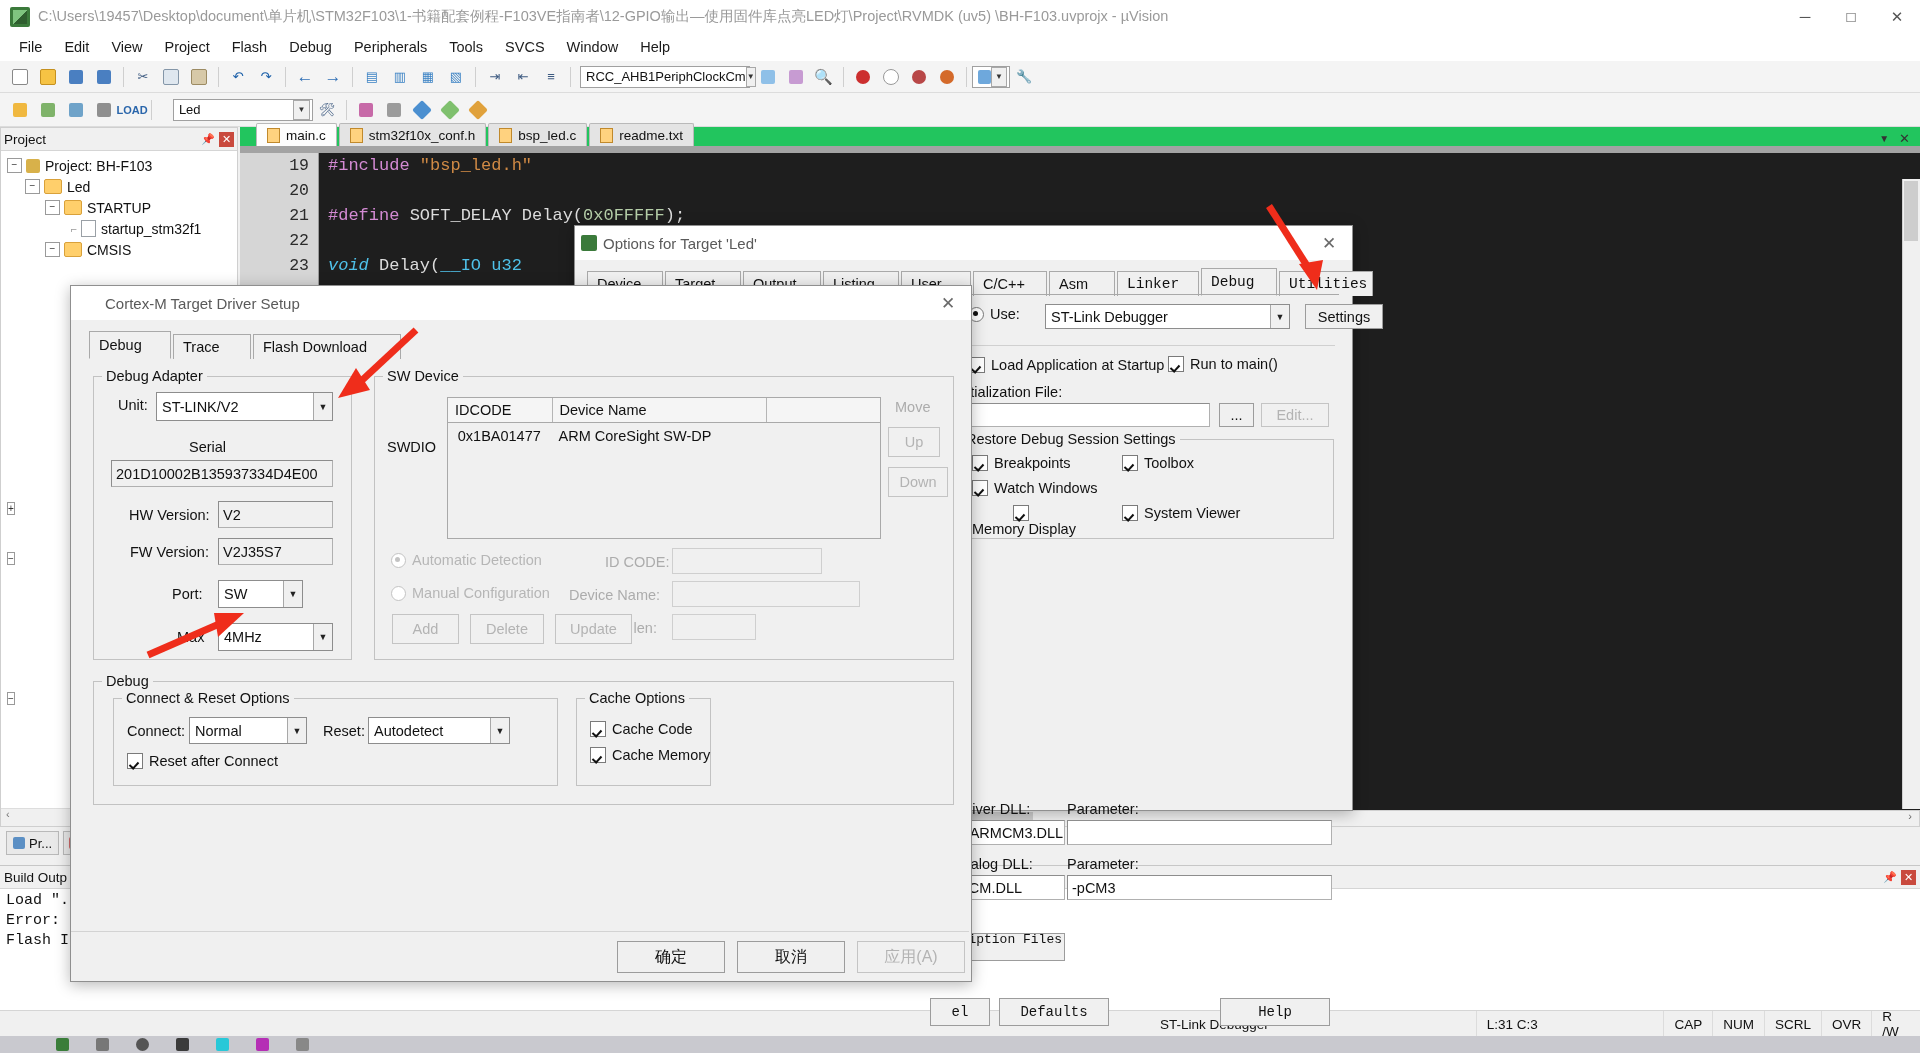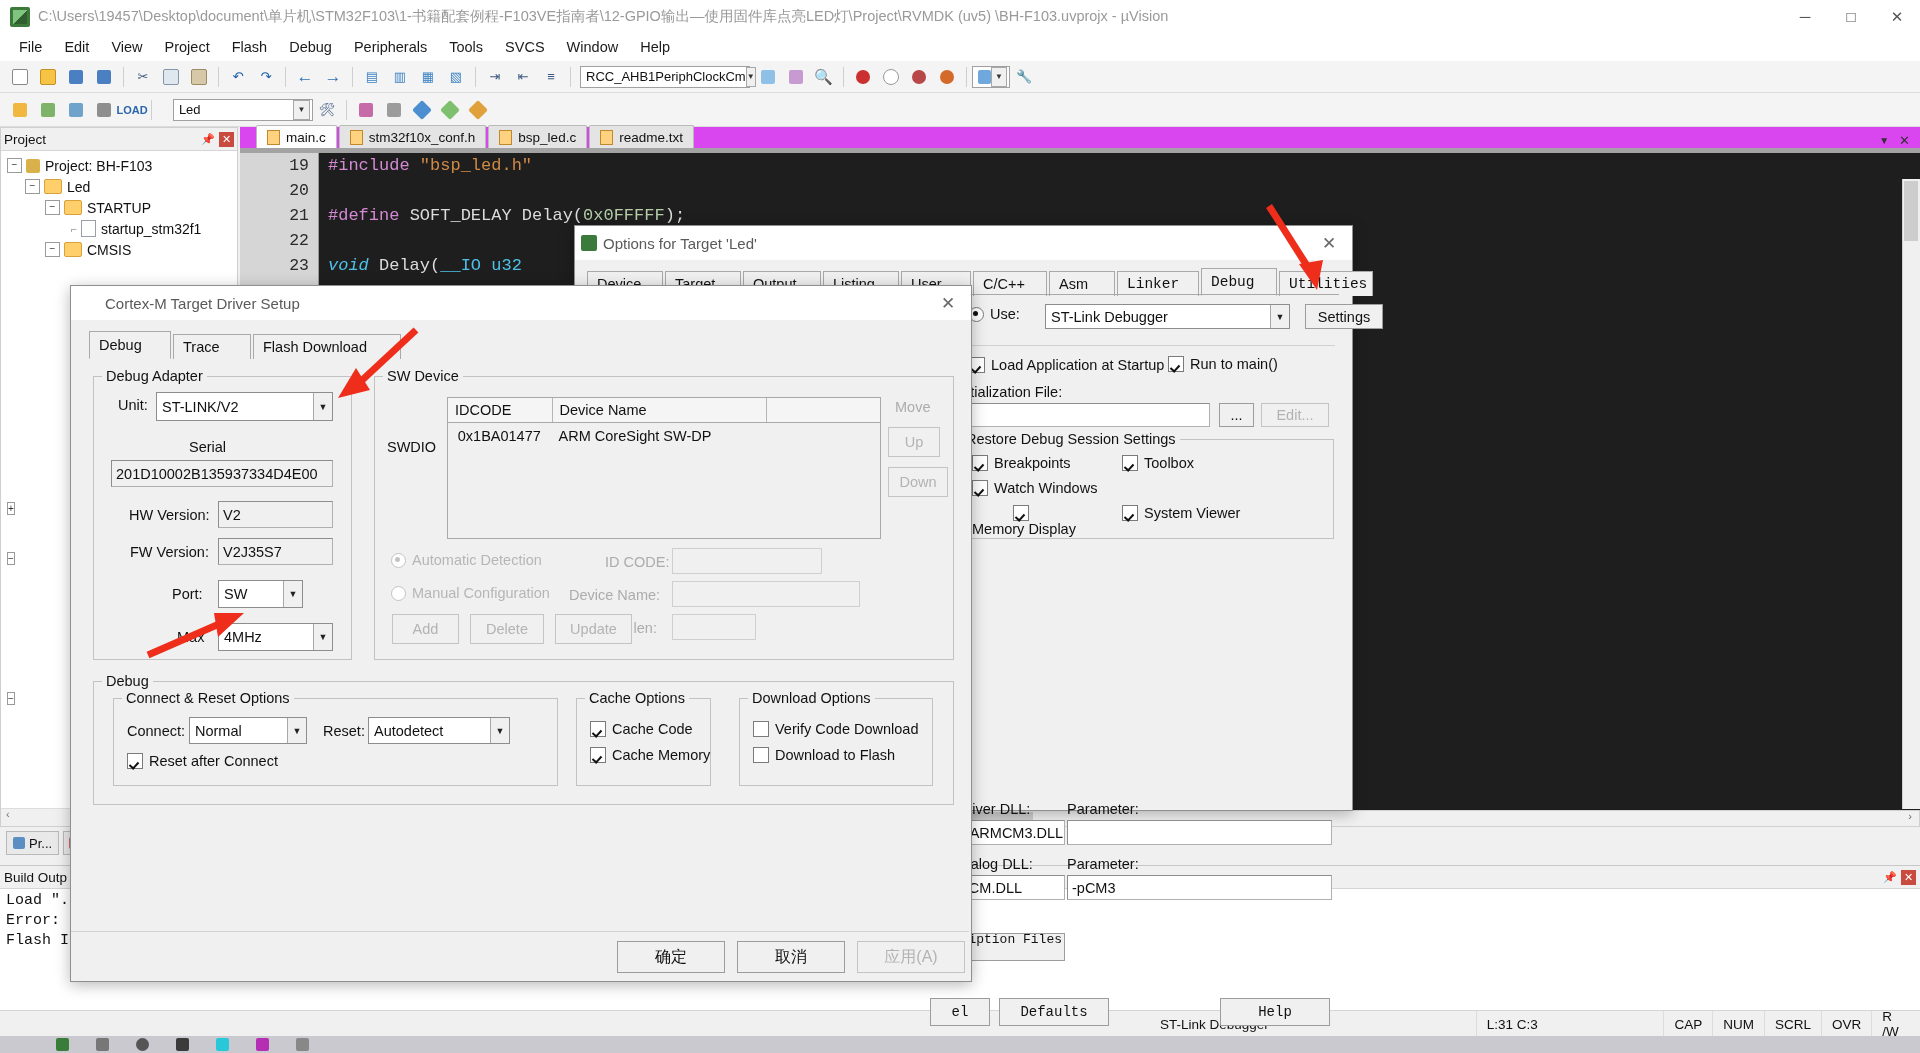--- a/index.html
+++ b/index.html
@@ -59,21 +59,21 @@
   .tnode{display:flex;align-items:center;height:21px;white-space:nowrap;}
   .tog{width:13px;height:13px;border:1px solid #9a9a9a;background:#fff;font-size:10px;line-height:11px;
     text-align:center;margin-right:4px;color:#333;flex:none;}
   .folder{width:16px;height:13px;background:#ffcf6b;border:1px solid #d9a13a;border-radius:2px;
     margin-right:5px;flex:none;}
   .ficon{width:13px;height:15px;background:#fff;border:1px solid #9aa0a6;margin-right:5px;flex:none;}
   .dash{width:14px;color:#999;font-size:11px;flex:none;text-align:center;}
 
   
   .editor{position:absolute;left:240px;top:0;right:0;height:700px;background:#1e1e1e;}
-  .tabs{height:26px;background:#d946ef;border-bottom:5px solid #a3a3a3;display:flex;
+  .tabs{height:26px;background:#22c55e;border-bottom:7px solid #a3a3a3;display:flex;
     align-items:flex-end;padding-left:16px;box-sizing:border-box;position:relative;}
   .tab{height:22px;display:flex;align-items:center;padding:0 10px;margin-right:2px;
     border:1px solid #b9b9b9;border-bottom:none;font-size:13.5px;background:#e4e4e4;color:#111;
     border-radius:2px 2px 0 0;}
   .tab.active{background:#fdfdfd;}
   .tabdot{width:11px;height:13px;margin-right:6px;border:1px solid #c0892c;background:#ffd27f;flex:none;}
   .tabs .tabsp{margin-left:auto;display:flex;align-items:center;gap:10px;padding-right:10px;}
   .code{position:relative;height:674px;background:#1e1e1e;overflow:hidden;
     font-family:"Liberation Mono","DejaVu Sans Mono",monospace;font-size:17px;}
   .gutter{position:absolute;left:0;top:0;width:78px;height:100%;background:#d6d6d6;
@@ -634,31 +634,20 @@
         <div class="chk on" style="left:13px;top:22px;">
           <span class="bx"></span>
           <span>Cache Code</span>
         </div>
         <div class="chk on" style="left:13px;top:48px;">
           <span class="bx"></span>
           <span>Cache Memory</span>
         </div>
       </div>
 
-      <div class="grp" style="left:645px;top:16px;width:192px;height:86px;">
-        <span class="lg">Download Options</span>
-        <div class="chk" style="left:13px;top:22px;">
-          <span class="bx"></span>
-          <span>Verify Code Download</span>
-        </div>
-        <div class="chk" style="left:13px;top:48px;">
-          <span class="bx"></span>
-          <span>Download to Flash</span>
-        </div>
-      </div>
     </div>
 
     <div style="position:absolute;left:0;top:645px;width:898px;height:1px;background:#d3d3d3;"></div>
     <div class="btn" style="left:546px;top:655px;width:108px;height:32px;font-size:16px;">确定</div>
     <div class="btn" style="left:666px;top:655px;width:108px;height:32px;font-size:16px;">取消</div>
     <div class="btn dis" style="left:786px;top:655px;width:108px;height:32px;font-size:16px;">应用(A)</div>
   </div>
 
   <svg class="arrow-svg" style="left:320px;top:322px;width:110px;height:90px;" viewBox="0 0 110 90">
     <line x1="96" y1="8" x2="38" y2="62" stroke="#ef2d1b" stroke-width="7"></line>

